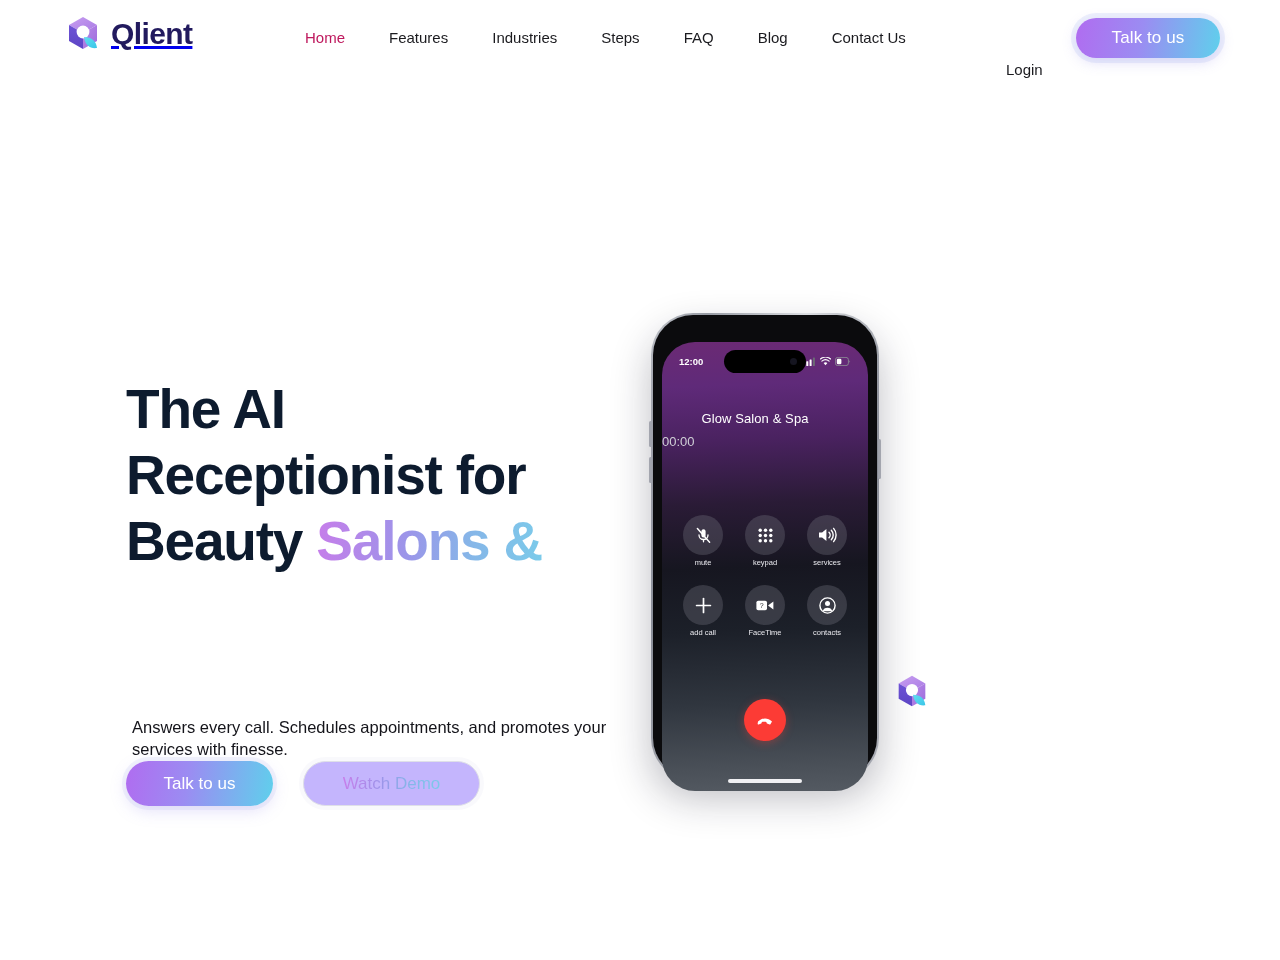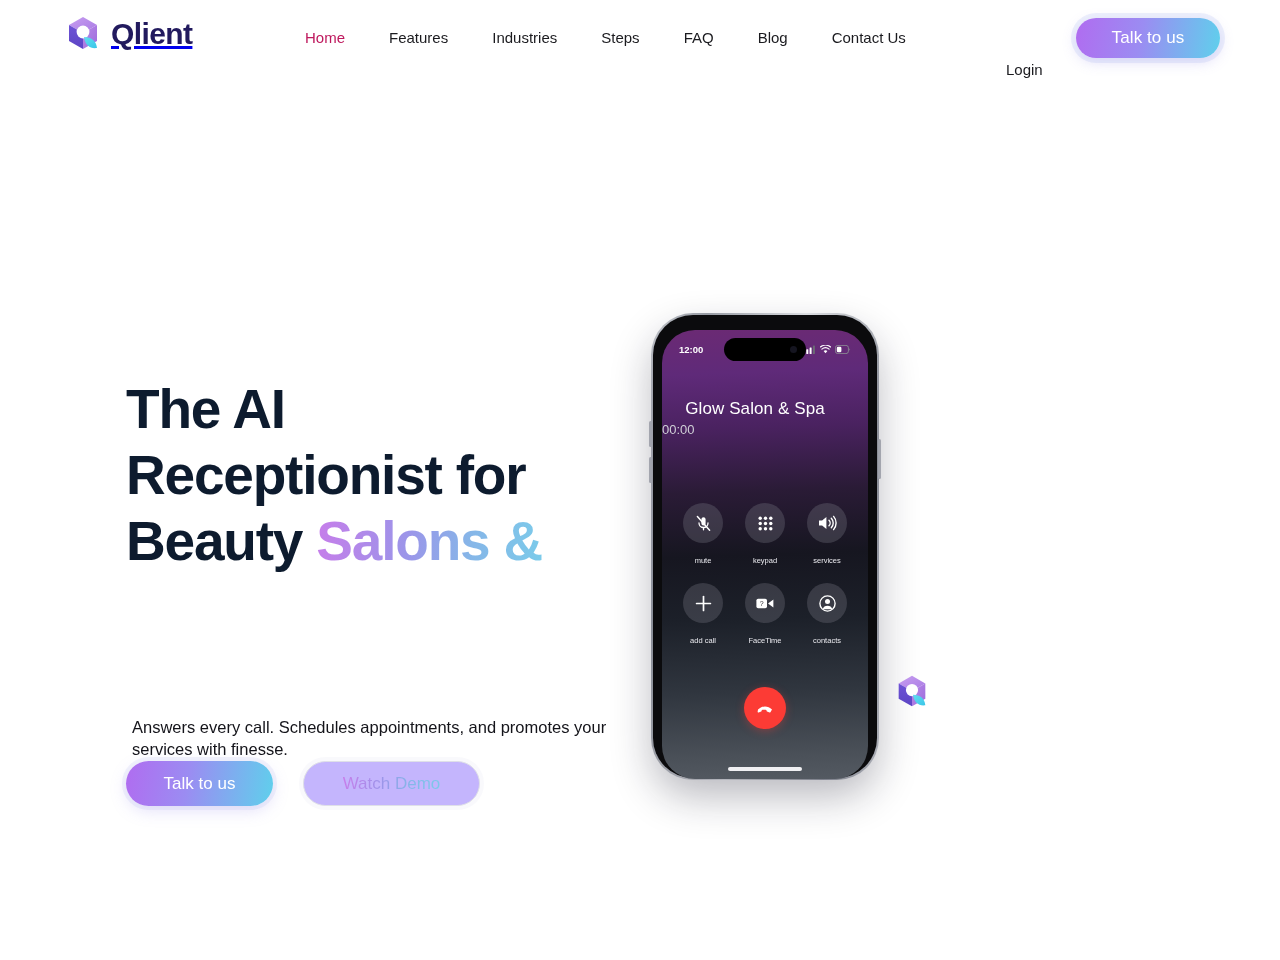--- a/index.html
+++ b/index.html
@@ -91,57 +91,57 @@
   .phone-body {
     position:absolute; left:2px; top:6px; width:224px; height:463px;
     background:#0b0b0d; border-radius:40px;
     box-shadow:0 18px 42px rgba(20,20,40,0.30);
   }
   .vol-up { position:absolute; left:-2px; top:112px; width:3px; height:26px; background:#b9bcc3; border-radius:2px; }
   .vol-dn { position:absolute; left:-2px; top:148px; width:3px; height:26px; background:#b9bcc3; border-radius:2px; }
   .pwr    { position:absolute; right:-2px; top:130px; width:3px; height:40px; background:#b9bcc3; border-radius:2px; }
 
   .screen {
-    position:absolute; left:9px; top:15px; width:206px; height:449px;
+    position:absolute; left:9px; top:27px; width:206px; height:449px;
     border-radius:33px; overflow:hidden;
     background:linear-gradient(178deg,
       #6b2a74 0%, #5f2a79 10%, #4a2260 22%, #2a1b36 36%,
       #161620 50%, #1c2029 64%, #30363f 80%, #4a5058 94%, #545a62 100%);
   }
 
   .status {
     position:absolute; top:9px; left:0; width:206px; height:20px;
     display:flex; align-items:center; justify-content:space-between;
     padding:0 17px; color:#fff; font-size:9.5px; font-weight:bold;
   }
   .status-right { display:flex; align-items:center; gap:4px; }
   .dyn-island {
     position:absolute; left:62px; top:8px; width:82px; height:23px;
     background:#000; border-radius:14px;
   }
   .dyn-cam { position:absolute; right:9px; top:8px; width:7px; height:7px; border-radius:50%; background:#151520; }
 
   .caller {
     position:absolute; top:69px; left:0; width:164px; text-align:center;
-    color:#fff; font-size:17px; letter-spacing:0.1px;padding-left:22px;
+    color:#fff; font-size:13px; letter-spacing:0.1px;padding-left:22px;
   }
   .calltime {
     position:absolute; top:92px; left:0; width:174px; text-align:left;
     color:#cfcfd6; font-size:13px;
   }
 
   .pad { position:absolute; top:173px; left:21px; width:164px; }
   .pad-row { display:flex; justify-content:space-between; margin-bottom:18px; }
   .pad-cell { width:40px; display:flex; flex-direction:column; align-items:center; }
   .pad-btn {
     width:40px; height:40px; border-radius:50%;
     background:rgba(118,118,128,0.34);
     display:flex; align-items:center; justify-content:center;
   }
-  .pad-label { margin-top:13px; color:#e9e9ee; font-size:7.5px; }
+  .pad-label { margin-top:3px; color:#e9e9ee; font-size:7.5px; }
 
   .end-call {
     position:absolute; left:82px; top:357px; width:42px; height:42px;
     border-radius:50%; background:#fc3b35;
     display:flex; align-items:center; justify-content:center;
     box-shadow:0 2px 8px rgba(252,59,53,0.35);
   }
   .home-bar {
     position:absolute; left:66px; bottom:8px; width:74px; height:4px;
     background:#f0f0f3; border-radius:3px;

